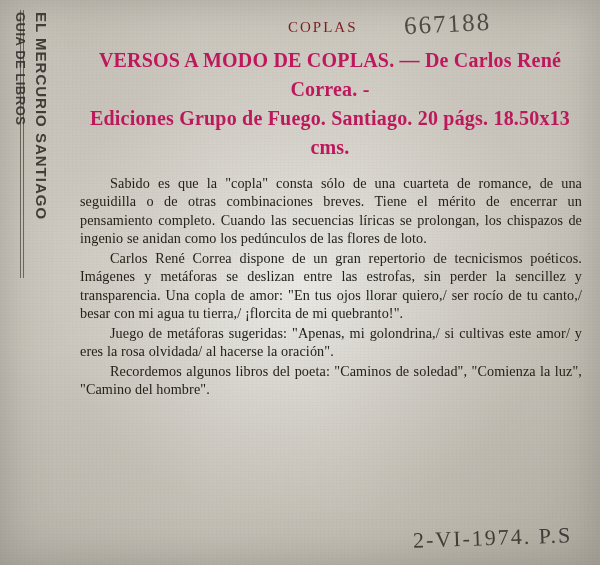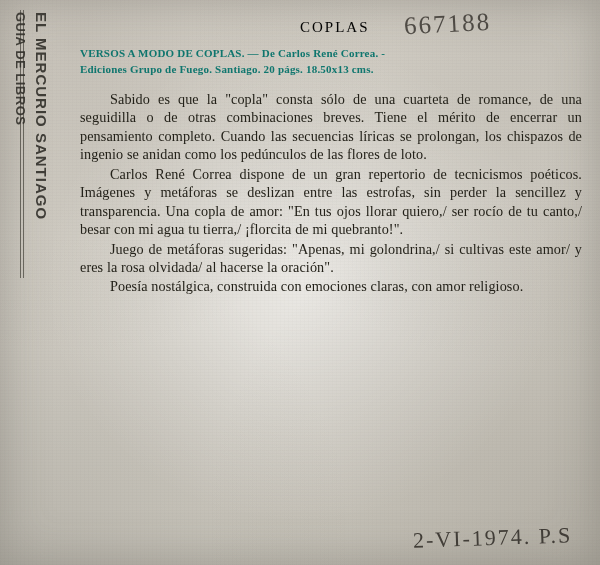--- a/index.html
+++ b/index.html
@@ -89,40 +89,40 @@
     position: relative;
     height: 34px;
   }
   .kicker {
     position: absolute;
     left: 214px;
     top: 9px;
     font-family: "Liberation Serif", serif;
     font-size: 15px;
     letter-spacing: 2px;
-    color: #000000;
-    margin-left: 12px;
+    color: #7f1d1d;
   }
   .catalog-number {
     position: absolute;
     left: 330px;
     top: 0px;
     font-family: "Liberation Serif", serif;
     font-size: 25px;
     color: #3a3631;
     letter-spacing: 2px;
     transform: rotate(-3deg);
     opacity: 0.85;
   }
   .title {
+    text-align: center;
     font-weight: bold;
-    font-size: 11px;
+    font-size: 20px;
     line-height: 1.45;
     letter-spacing: 0.2px;
-    color: #0f766e;
+    color: #be185d;
     margin: 2px 10px 0 6px;
   }
   .title .l2 { display: block; }
   .body {
     margin-top: 12px;
     padding: 0 8px 0 6px;
   }
   .body p {
     margin: 0 0 1px 0;
     text-indent: 30px;
@@ -172,20 +172,20 @@
 
     <div class="title">
       <span class="l1">VERSOS A MODO DE COPLAS. — De Carlos René Correa. -</span>
       <span class="l2">Ediciones Grupo de Fuego. Santiago. 20 págs. 18.50x13 cms.</span>
     </div>
 
     <div class="body">
       <p>Sabido es que la "copla" consta sólo de una cuarteta de romance, de una seguidilla o de otras combinaciones breves. Tiene el mérito de encerrar un pensamiento completo. Cuando las secuencias líricas se prolongan, los chispazos de ingenio se anidan como los pedúnculos de las flores de loto.</p>
       <p>Carlos René Correa dispone de un gran repertorio de tecnicismos poéticos. Imágenes y metáforas se deslizan entre las estrofas, sin perder la sencillez y transparencia. Una copla de amor: "En tus ojos llorar quiero,/ ser rocío de tu canto,/ besar con mi agua tu tierra,/ ¡florcita de mi quebranto!".</p>
       <p>Juego de metáforas sugeridas: "Apenas, mi golondrina,/ si cultivas este amor/ y eres la rosa olvidada/ al hacerse la oración".</p>
-      <p>Poesía nostálgica, construida con emociones claras, con amor religioso.</p>
+      <p>Recordemos algunos libros del poeta: "Caminos de soledad", "Comienza la luz", "Camino del hombre".</p>
     </div>
 
     <div class="date-stamp">2-VI-1974. P.S</div>
   </div>
 
   <div class="edge-shadow"></div>
 </div>
 
 </body></html>

